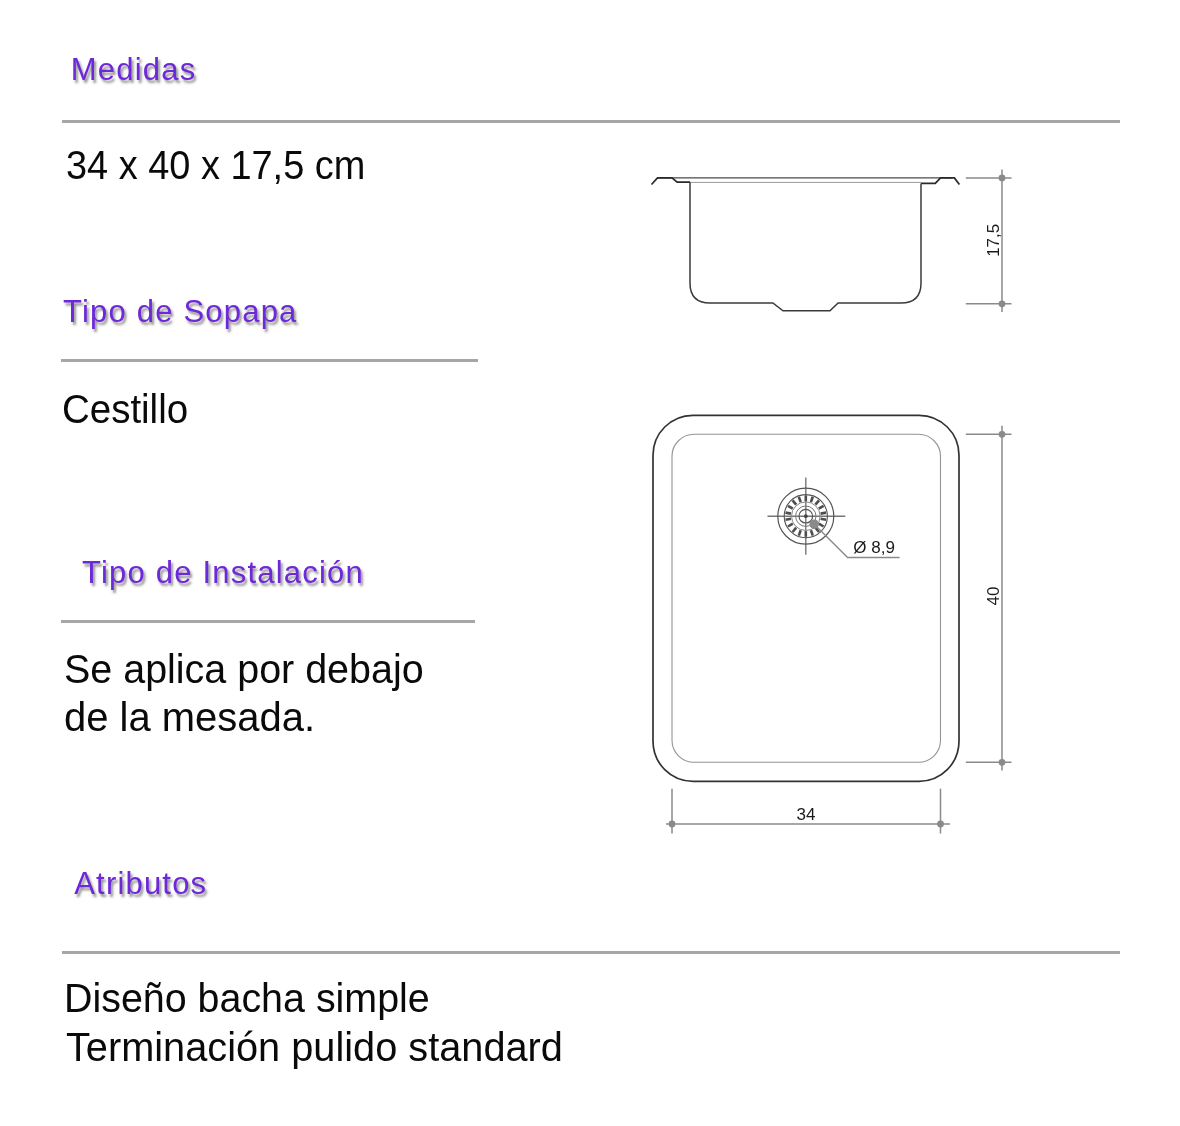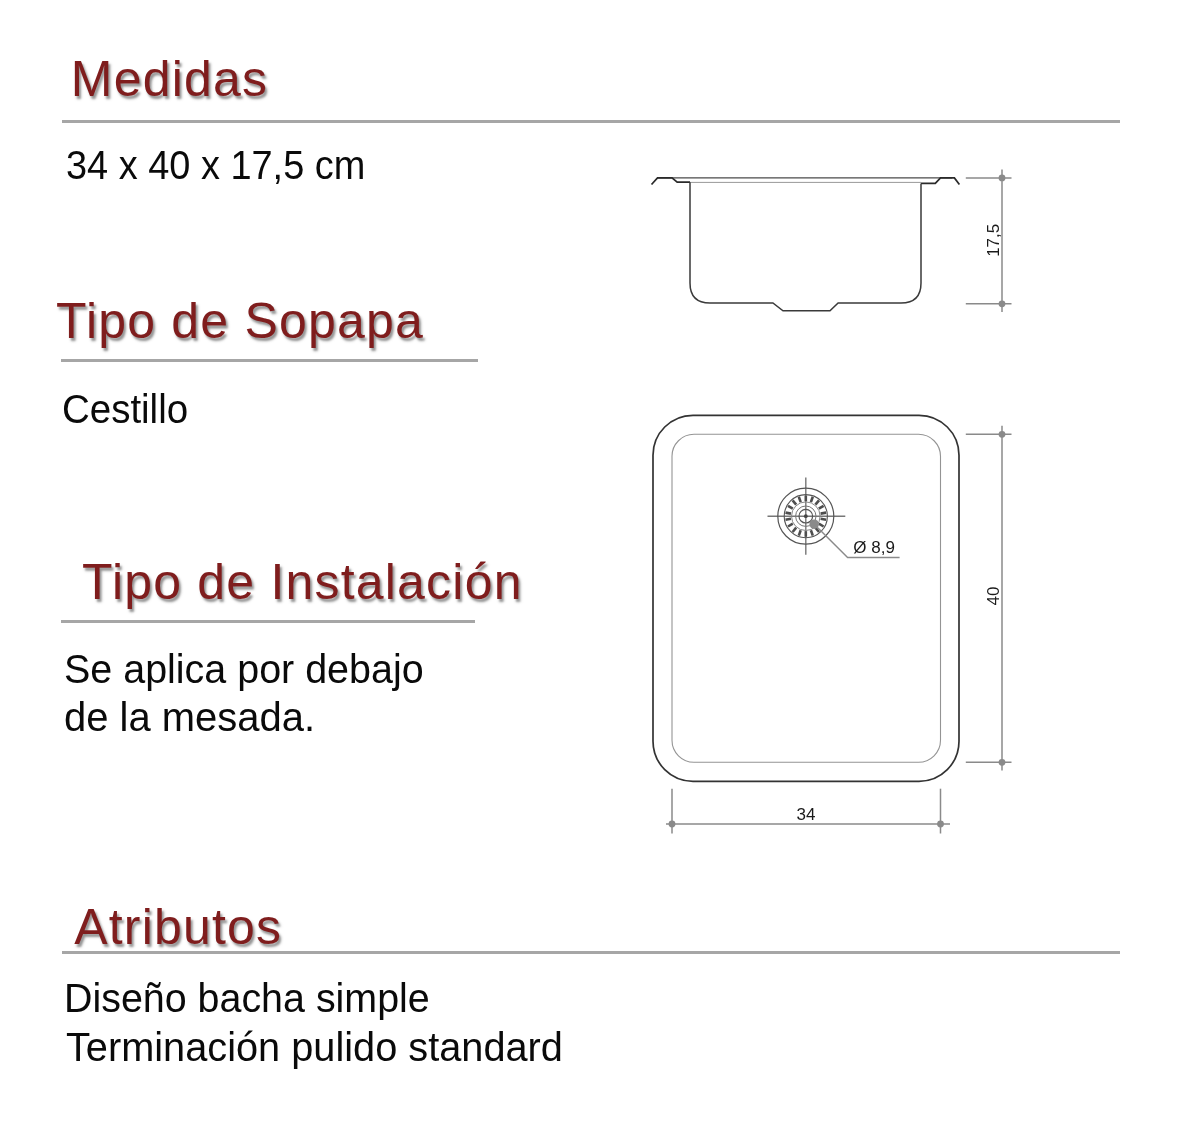--- a/index.html
+++ b/index.html
@@ -1,40 +1,40 @@
 <!DOCTYPE html>
 <html><head>
 <meta charset="utf-8">
 <style>
   html,body{margin:0;padding:0;}
   body{width:1180px;height:1126px;background:#ffffff;position:relative;overflow:hidden;
        font-family:"Liberation Sans",sans-serif;}
   .h,.b{opacity:0.999;}
-  .h{position:absolute;white-space:nowrap;color:#7f1d1d;font-size:50px;line-height:1;
+  .h{position:absolute;white-space:nowrap;color:#6d28d9;font-size:31px;line-height:1;
      letter-spacing:1.2px;text-shadow:2px 3px 2.5px rgba(55,55,55,0.55);}
   .b{position:absolute;white-space:nowrap;color:#0a0a0a;font-size:41px;line-height:1;
      transform-origin:0 0;}
   .rule{position:absolute;background:#a6a6a6;height:3px;}
 </style>
 </head>
 <body>
   <div class="h" style="left:70.8px;top:53.8px;">Medidas</div>
   <div class="rule" style="left:62px;top:119.5px;width:1058px;"></div>
   <div class="b" style="left:66.1px;top:145.1px;transform:scaleX(0.925);">34 x 40 x 17,5 cm</div>
 
-  <div class="h" style="left:56px;top:295.5px;">Tipo de Sopapa</div>
+  <div class="h" style="left:63px;top:295.5px;">Tipo de Sopapa</div>
   <div class="rule" style="left:61px;top:358.5px;width:417px;"></div>
   <div class="b" style="left:62px;top:388.8px;transform:scaleX(0.938);">Cestillo</div>
 
   <div class="h" style="left:82px;top:556.8px;">Tipo de Instalación</div>
   <div class="rule" style="left:61px;top:620px;width:414px;"></div>
   <div class="b" style="left:64.2px;top:649.2px;transform:scaleX(0.962);">Se aplica por debajo</div>
   <div class="b" style="left:64.2px;top:697.3px;transform:scaleX(0.975);">de la mesada.</div>
 
-  <div class="h" style="left:74.2px;top:902px;">Atributos</div>
+  <div class="h" style="left:74.2px;top:868px;">Atributos</div>
   <div class="rule" style="left:62px;top:950.8px;width:1058px;"></div>
   <div class="b" style="left:64.1px;top:978.1px;transform:scaleX(0.961);">Diseño bacha simple</div>
   <div class="b" style="left:66px;top:1026.8px;transform:scaleX(0.969);">Terminación pulido standard</div>
 
 <svg width="1180" height="1126" viewBox="0 0 1180 1126" style="position:absolute;left:0;top:0;">
 
   <line x1="657" y1="177.9" x2="952" y2="177.9" stroke="#4a4a4a" stroke-width="1.2"></line>
   <line x1="690" y1="182.4" x2="921" y2="182.4" stroke="#999999" stroke-width="1"></line>
   <path d="M 651.5 184.5 L 657.5 177.9 L 672 177.9 L 677.2 182.2 L 690 182.2" fill="none" stroke="#2a2a2a" stroke-width="1.7"></path>
   <path d="M 921 183.4 L 935.3 183.4 L 940.5 177.9 L 954.4 177.9 L 959.4 184.6" fill="none" stroke="#2a2a2a" stroke-width="1.7"></path>

